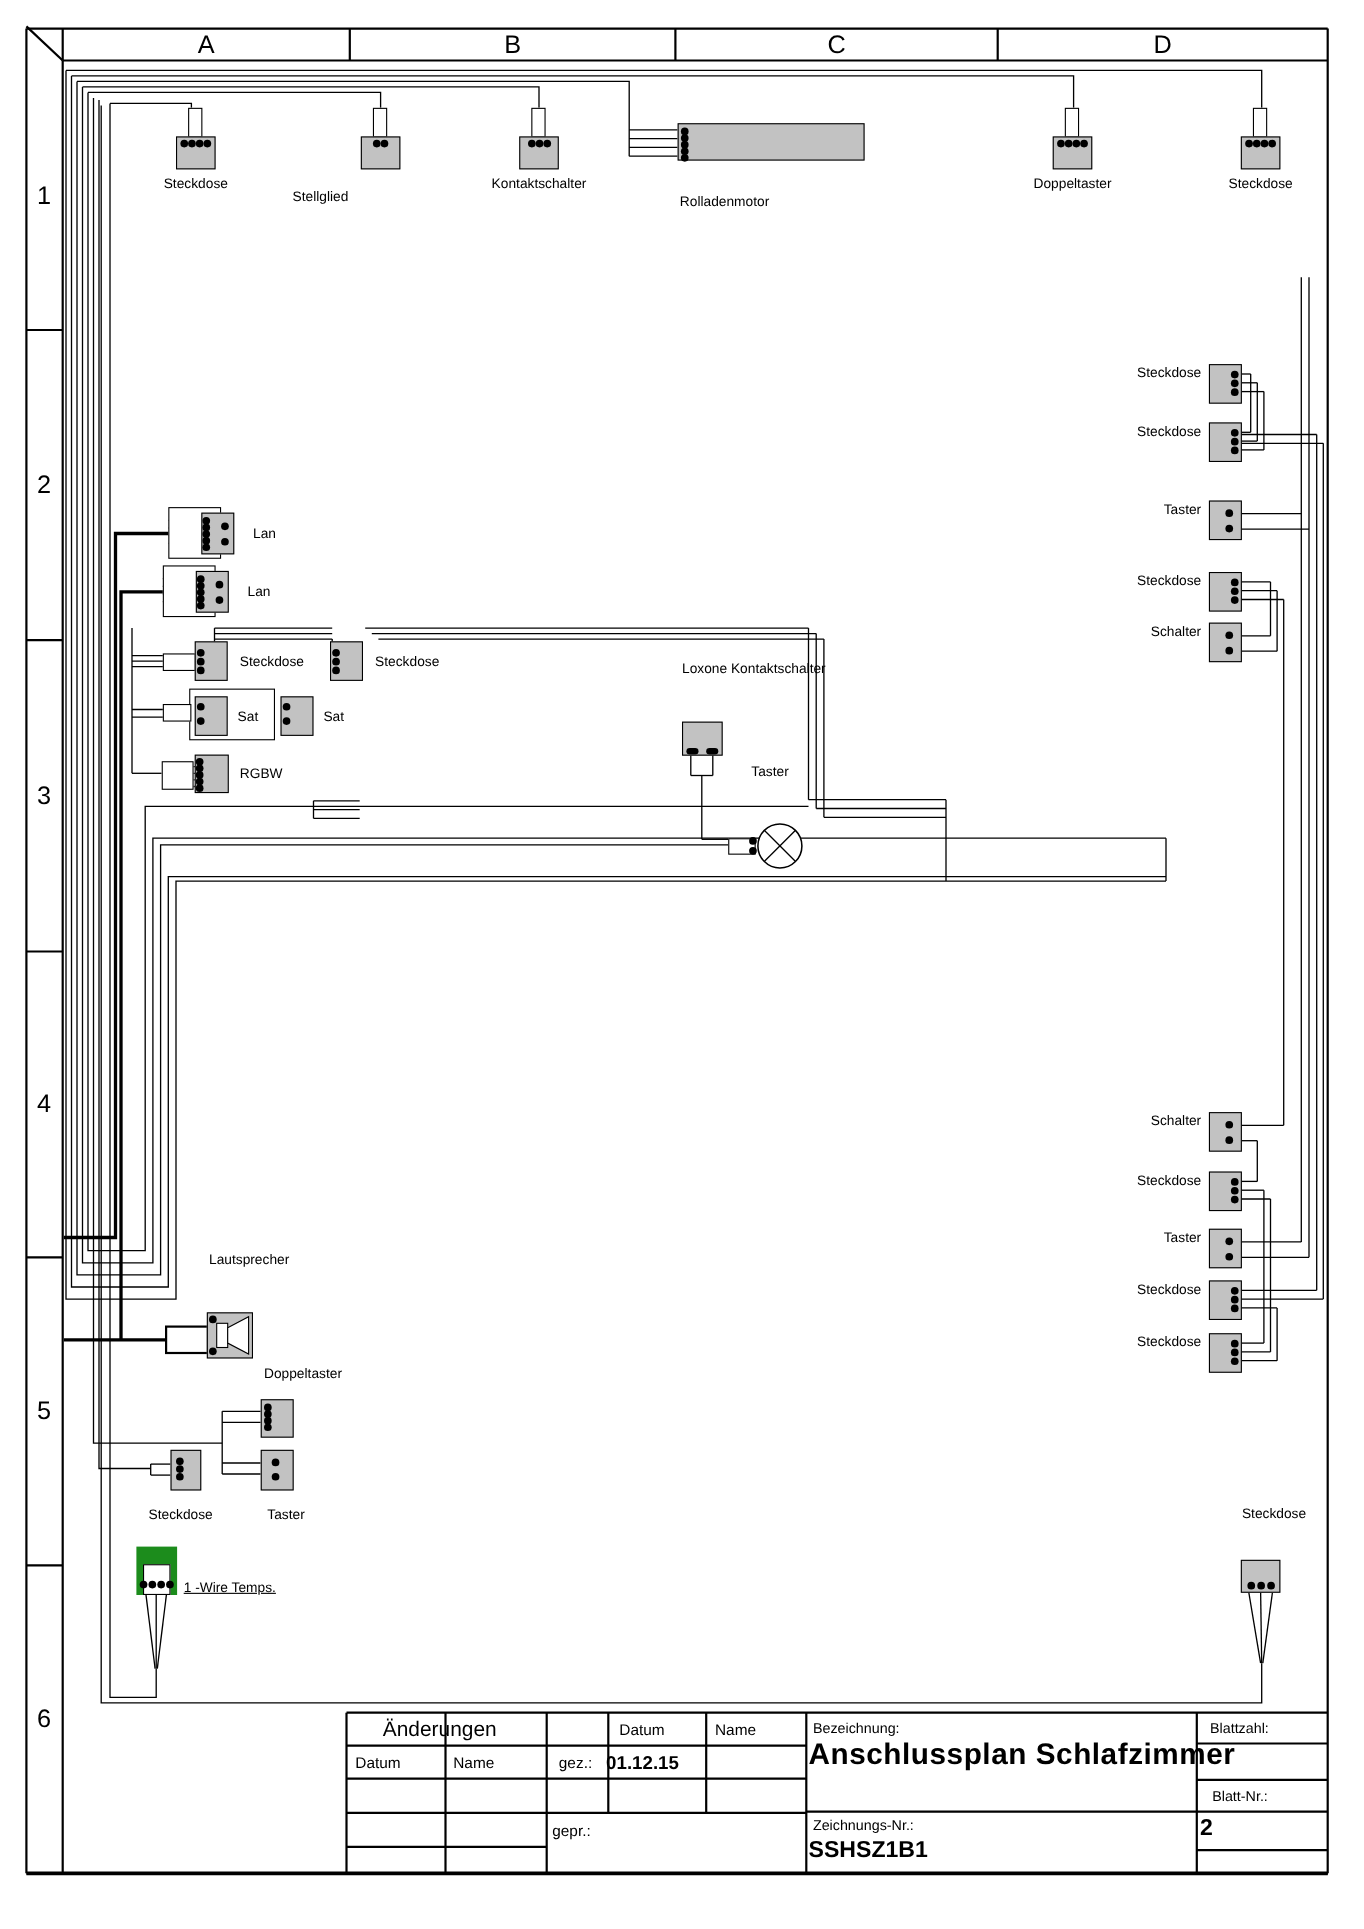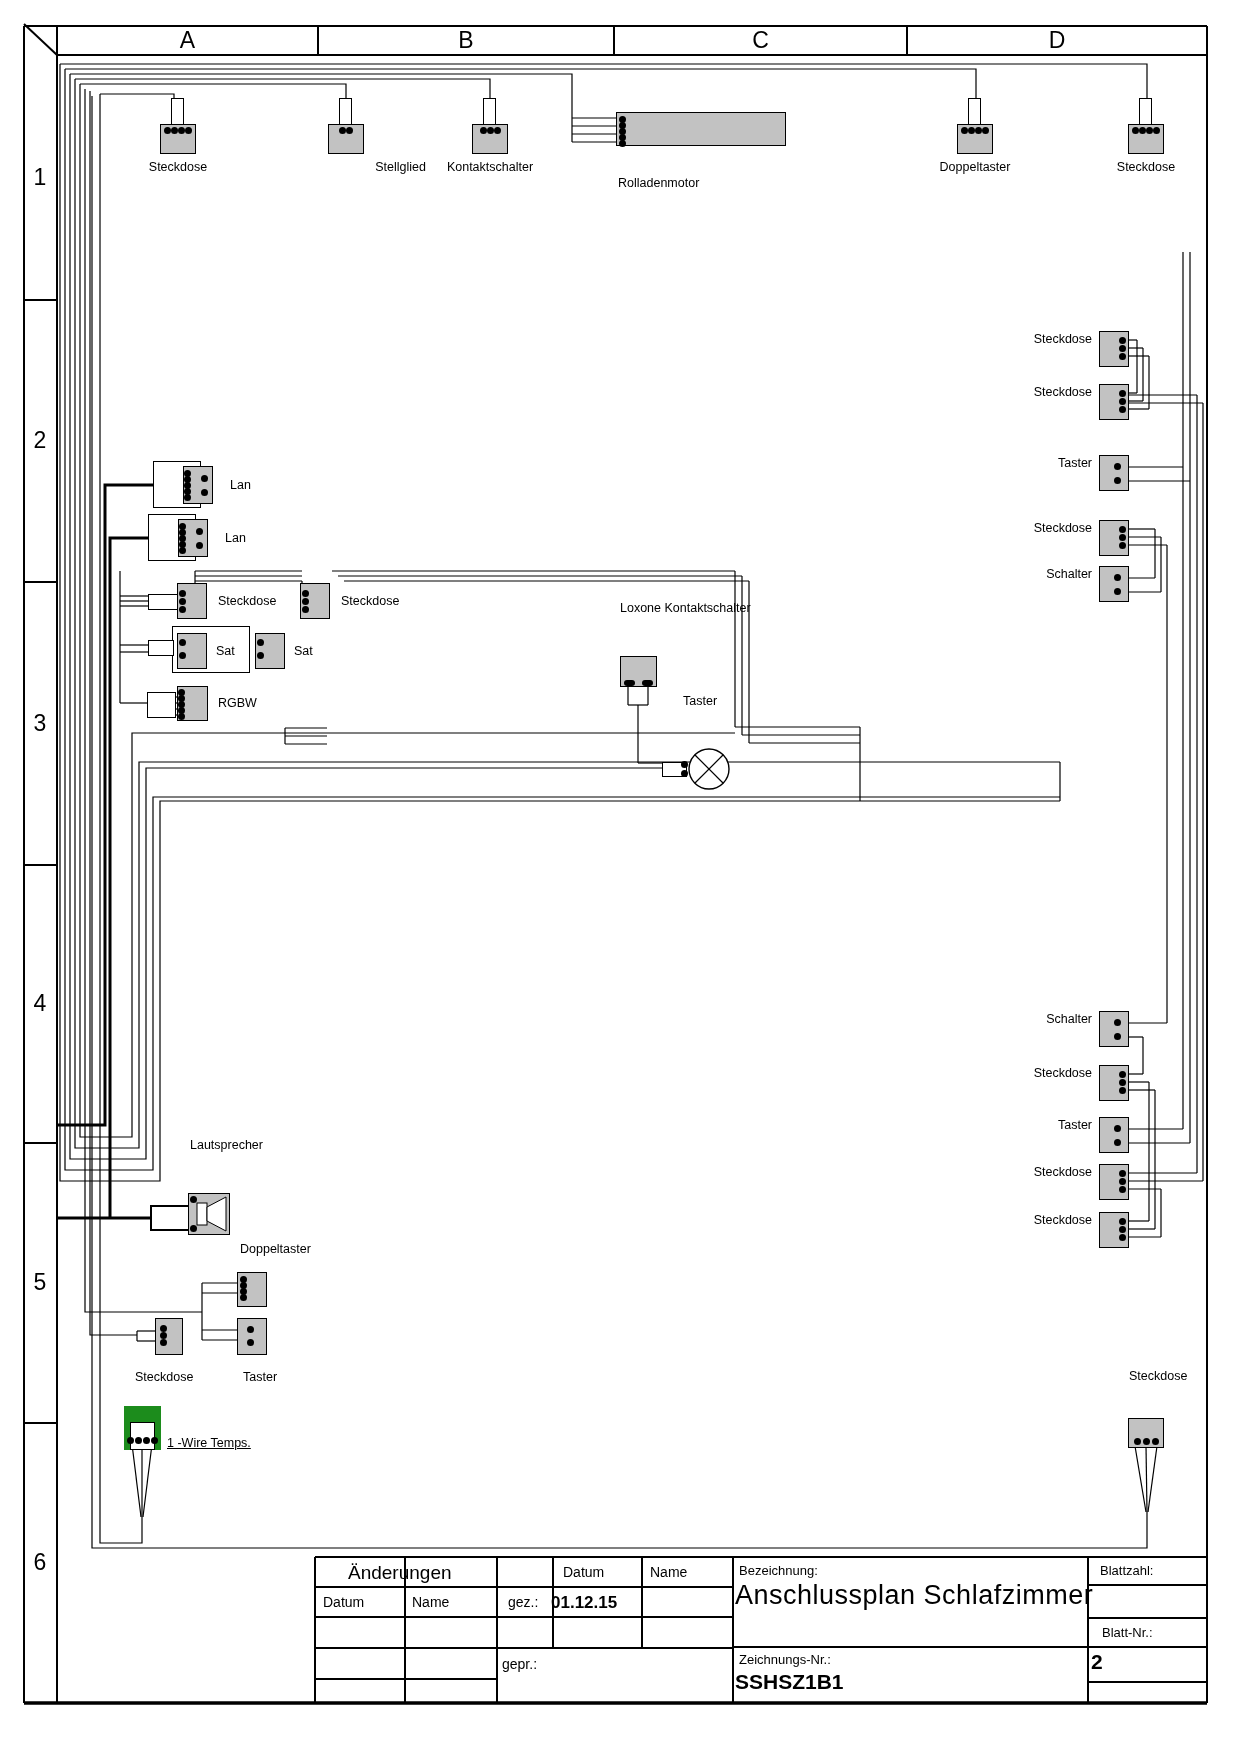--- a/index.html
+++ b/index.html
@@ -10,21 +10,21 @@
   .box{position:absolute;background:#c2c2c2;border:1px solid #000;box-sizing:border-box;}
   .whitebox{position:absolute;background:#fff;border:1px solid #000;box-sizing:border-box;}
   .dot{position:absolute;width:7px;height:7px;background:#000;border-radius:50%;}
   .wdot{position:absolute;width:11px;height:6px;background:#000;border-radius:3px;}
   .clabel{position:absolute;font-size:12.5px;white-space:nowrap;}
   .clabel.center{text-align:center;width:160px;}
   .clabel.right{text-align:right;width:160px;}
   .gridletter{position:absolute;font-size:23px;white-space:nowrap;transform:translateX(-50%);}
   .tb-label{position:absolute;font-size:13px;white-space:nowrap;}
   .tb-mid{position:absolute;font-size:14px;white-space:nowrap;}
-  .tb-big{position:absolute;font-size:27px;font-weight:normal;white-space:nowrap;letter-spacing:0.5px;}
+  .tb-big{position:absolute;font-size:27px;font-weight:bold;white-space:nowrap;letter-spacing:0.5px;}
   .tb-med{position:absolute;font-size:21px;font-weight:bold;white-space:nowrap;}
   .tb-date{position:absolute;font-size:17px;font-weight:bold;white-space:nowrap;}
 </style>
 </head>
 <body>
 
 <div id="sheet">
   <svg id="wires" width="1240" height="1754" viewBox="0 0 1240 1754">
       <polyline points="60,64 1147,64 1147,98" fill="none" stroke="#000" stroke-width="1.2"></polyline>
       <polyline points="65,69 976,69 976,98" fill="none" stroke="#000" stroke-width="1.2"></polyline>
@@ -207,21 +207,21 @@
         <div class="dot" style="left: 171px; top: 127px;"></div>
         <div class="dot" style="left: 178px; top: 127px;"></div>
         <div class="dot" style="left: 185px; top: 127px;"></div>
         <div class="clabel center" style="left: 98px; top: 160px; text-align: center;">Steckdose</div>
       </div>
       <div class="abs" style="left: 0px; top: 0px;">
         <div class="whitebox" style="left: 339px; top: 98px; width: 13px; height: 27px;"></div>
         <div class="box" style="left: 328px; top: 124px; width: 36px; height: 30px;"></div>
         <div class="dot" style="left: 339px; top: 127px;"></div>
         <div class="dot" style="left: 346px; top: 127px;"></div>
-        <div class="clabel center" style="left: 266px; top: 160px; text-align: right;">Stellglied</div>
+        <div class="clabel center" style="left: 266px; top: 172px; text-align: left;">Stellglied</div>
       </div>
       <div class="abs" style="left: 0px; top: 0px;">
         <div class="whitebox" style="left: 483px; top: 98px; width: 13px; height: 27px;"></div>
         <div class="box" style="left: 472px; top: 124px; width: 36px; height: 30px;"></div>
         <div class="dot" style="left: 479.5px; top: 127px;"></div>
         <div class="dot" style="left: 486.5px; top: 127px;"></div>
         <div class="dot" style="left: 493.5px; top: 127px;"></div>
         <div class="clabel center" style="left: 410px; top: 160px; text-align: center;">Kontaktschalter</div>
       </div>
       <div class="abs" style="left: 0px; top: 0px;">

